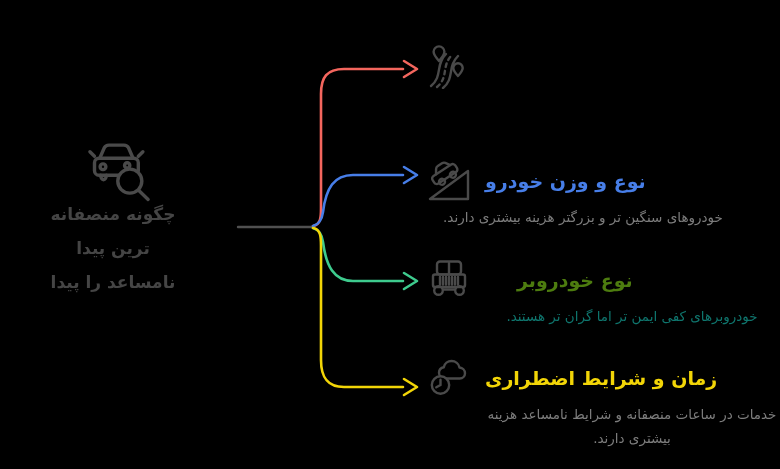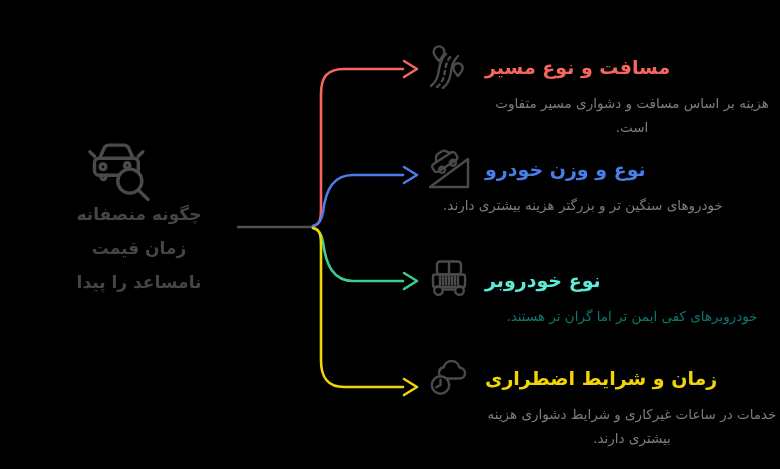--- a/index.html
+++ b/index.html
@@ -7,21 +7,21 @@
     position:relative; width:780px; height:469px;
     background:#000000; overflow:hidden;
     font-family:"DejaVu Sans", sans-serif;
   }
   .connector-svg { position:absolute; left:0; top:0; width:780px; height:469px; }
   .connector-svg path { fill:none; stroke-linecap:round; stroke-linejoin:round; }
 
   
   .root-icon { position:absolute; left:86px; top:136px; width:68px; height:68px; }
   .root-text {
-    position:absolute; left:39px; top:197px; width:200px;
+    position:absolute; left:13px; top:197px; width:200px;
     text-align:center; font-size:17px; font-weight:bold; line-height:2.0;
     direction:rtl;
   }
 
   
   .branch { position:absolute; left:427px; width:353px; }
   .branch-head { display:flex; align-items:center; gap:14px; height:46px; }
   .branch-icon { width:44px; height:44px; flex:0 0 44px; }
   .branch-title { font-size:19px; font-weight:bold; direction:rtl; white-space:nowrap; }
   .branch-desc {
@@ -58,39 +58,37 @@
     <path d="M6.5,15.5 L3,12"></path>
     <path d="M40,15.5 L43.5,12"></path>
     <circle cx="13" cy="23.5" r="2.2"></circle>
     <circle cx="31.5" cy="22.5" r="2"></circle>
     <path d="M11.2,30 a2.2,3.4 0 1 0 4.4,0"></path>
     <circle class="mask" cx="33.5" cy="34.5" r="9.2"></circle>
     <path d="M40.2,41.5 L47.5,48.5" stroke-width="3"></path>
   </svg>
   <div class="root-text" dir="rtl" aria-label="root question" style="color: rgb(69, 69, 69);">
     <div>چگونه منصفانه</div>
-    <div>زمان قیمت</div>
+    <div>ترین پیدا</div>
     <div>نامساعد را پیدا</div>
   </div>
 
   <div class="branch" style="top:44px;">
     <div class="branch-head">
       <svg class="branch-icon icon" viewBox="0 0 44 44" style="color: rgb(74, 74, 74);">
         <path d="M4,41 C16,31 8,20 19,9"></path>
         <path d="M16,43 C28,33 20,22 31,11"></path>
         <path class="dash" d="M10,42 C22,32 14,21 25,10"></path>
         <path class="mask" d="M12,16 C7.6,11 6.6,9 6.6,6.8 A5.4,5.4 0 1 1 17.4,6.8 C17.4,9 16.4,11 12,16 Z"></path>
         <path class="mask" d="M31,31 C27.2,26.7 26.3,25 26.3,23 A4.7,4.7 0 1 1 35.7,23 C35.7,25 34.8,26.7 31,31 Z"></path>
       </svg>
-      <span class="branch-title" dir="rtl" style="color: rgb(244, 102, 94);">مسافت و نوع مسیر</span>
     </div>
-    <div class="branch-desc" dir="rtl" style="color: rgb(125, 125, 125);">هزینه بر اساس مسافت و دشواری مسیر متفاوت است.</div>
   </div>
 
-  <div class="branch" style="top:146px;text-decoration:underline;">
+  <div class="branch" style="top:158px;text-decoration:underline;">
     <div class="branch-head">
       <svg class="branch-icon icon" viewBox="0 0 44 44" style="color: rgb(74, 74, 74);">
         <path d="M3,40 L41,40 L41,12 Z"></path>
         <g transform="translate(-2,-8) rotate(-33 21 24)">
           <rect x="7" y="18" width="27" height="9" rx="3"></rect>
           <path d="M13,18 L16,13.5 Q17,12 19,12 h5 Q26,12 27,13.5 L30,18"></path>
           <circle cx="14" cy="27.5" r="3"></circle>
           <circle cx="27" cy="27.5" r="3"></circle>
         </g>
       </svg>
@@ -103,32 +101,32 @@
     <div class="branch-head">
       <svg class="branch-icon icon" viewBox="0 0 44 44" style="color: rgb(74, 74, 74);">
         <rect x="10" y="3.5" width="24" height="13" rx="3"></rect>
         <path d="M22,5 V15"></path>
         <rect x="6" y="16.5" width="32" height="12.5" rx="2"></rect>
         <path d="M13,19 V26.5 M16,19 V26.5 M19,19 V26.5 M22,19 V26.5 M25,19 V26.5 M28,19 V26.5 M31,19 V26.5"></path>
         <circle cx="11.5" cy="32.5" r="4.3"></circle>
         <circle cx="32.5" cy="32.5" r="4.3"></circle>
         <path d="M17,31.5 H27"></path>
       </svg>
-      <span class="branch-title" dir="rtl" style="color: #5eead4;">نوع خودروبر</span>
+      <span class="branch-title" dir="rtl" style="color: #4d7c0f; margin-left: 32px;">نوع خودروبر</span>
     </div>
     <div class="branch-desc" dir="rtl" style="color: #0f766e;">خودروبرهای کفی ایمن تر اما گران تر هستند.</div>
   </div>
 
   <div class="branch" style="top:355px;">
     <div class="branch-head">
       <svg class="branch-icon icon" viewBox="0 0 44 44" style="color: rgb(74, 74, 74);">
         <g transform="translate(6,1)">
           <path d="M12,21.5 C8.5,21.5 6,19 6,15.8 C6,12.9 8,10.7 10.8,10.2 C11.5,6.5 14.8,4 18.5,4 C22.5,4 25.8,6.8 26.5,10.5 C29.5,10.8 32,13.3 32,16.3 C32,19.2 29.7,21.5 26.8,21.5 Z"></path>
         </g>
         <circle class="mask" cx="13.5" cy="29" r="8.7"></circle>
         <path d="M13.5,29 V23.8 M13.5,29 L9.3,31.3"></path>
       </svg>
       <span class="branch-title" dir="rtl" style="color: rgb(242, 213, 7);">زمان و شرایط اضطراری</span>
     </div>
-    <div class="branch-desc" dir="rtl" style="color: rgb(125, 125, 125);">خدمات در ساعات غیرکاری و شرایط دشواری هزینه بیشتری دارند.</div>
+    <div class="branch-desc" dir="rtl" style="color: rgb(125, 125, 125);">خدمات در ساعات منصفانه و شرایط نامساعد هزینه بیشتری دارند.</div>
   </div>
 
 </div>
 
 </body></html>

